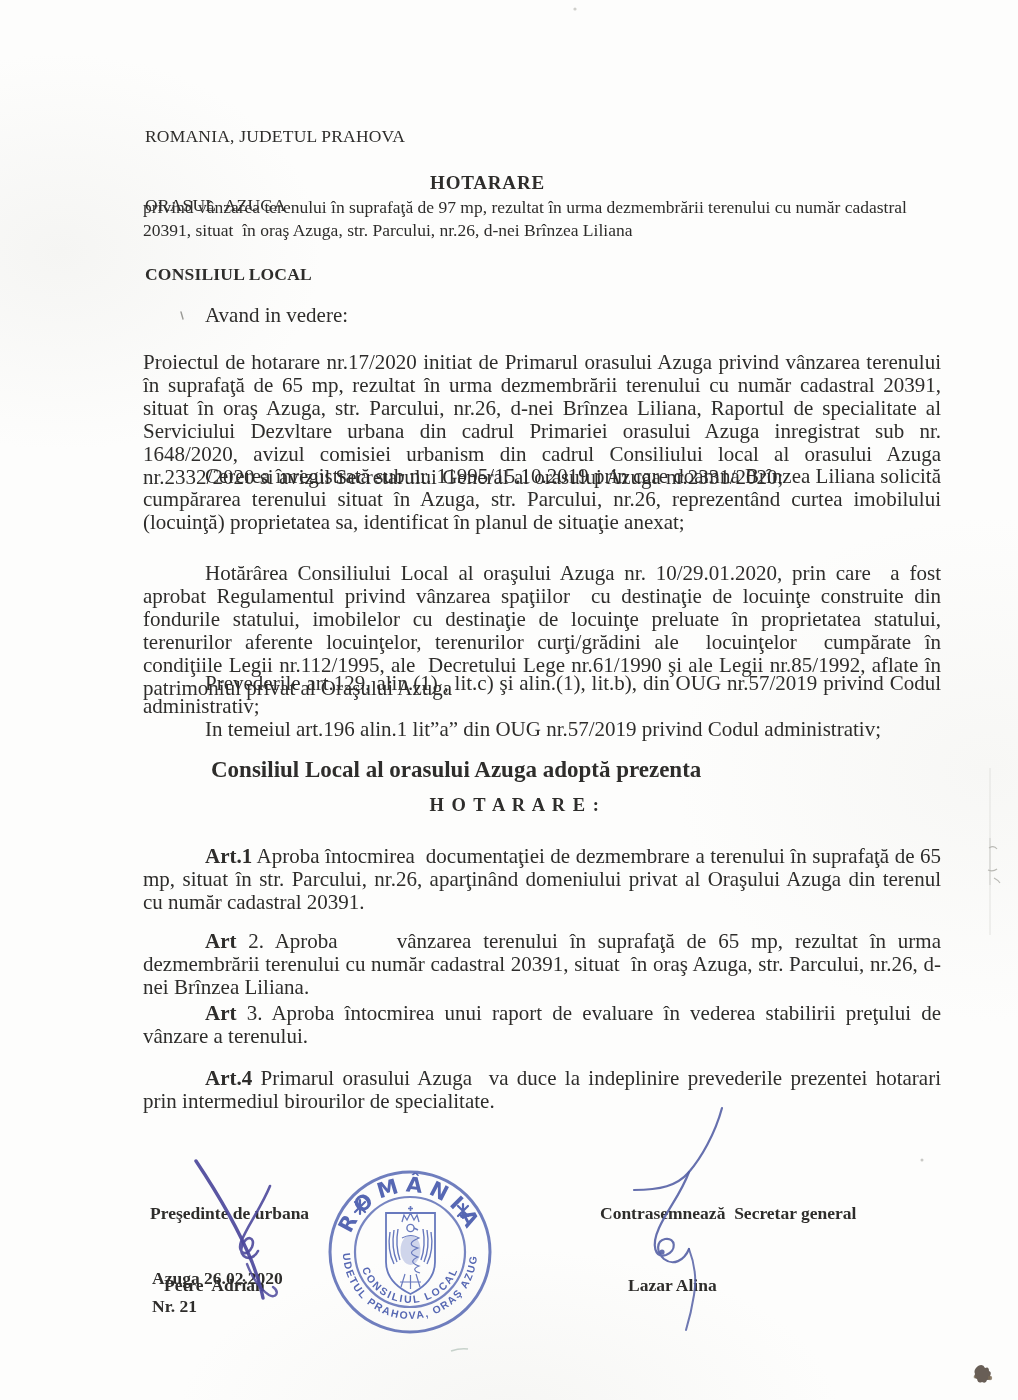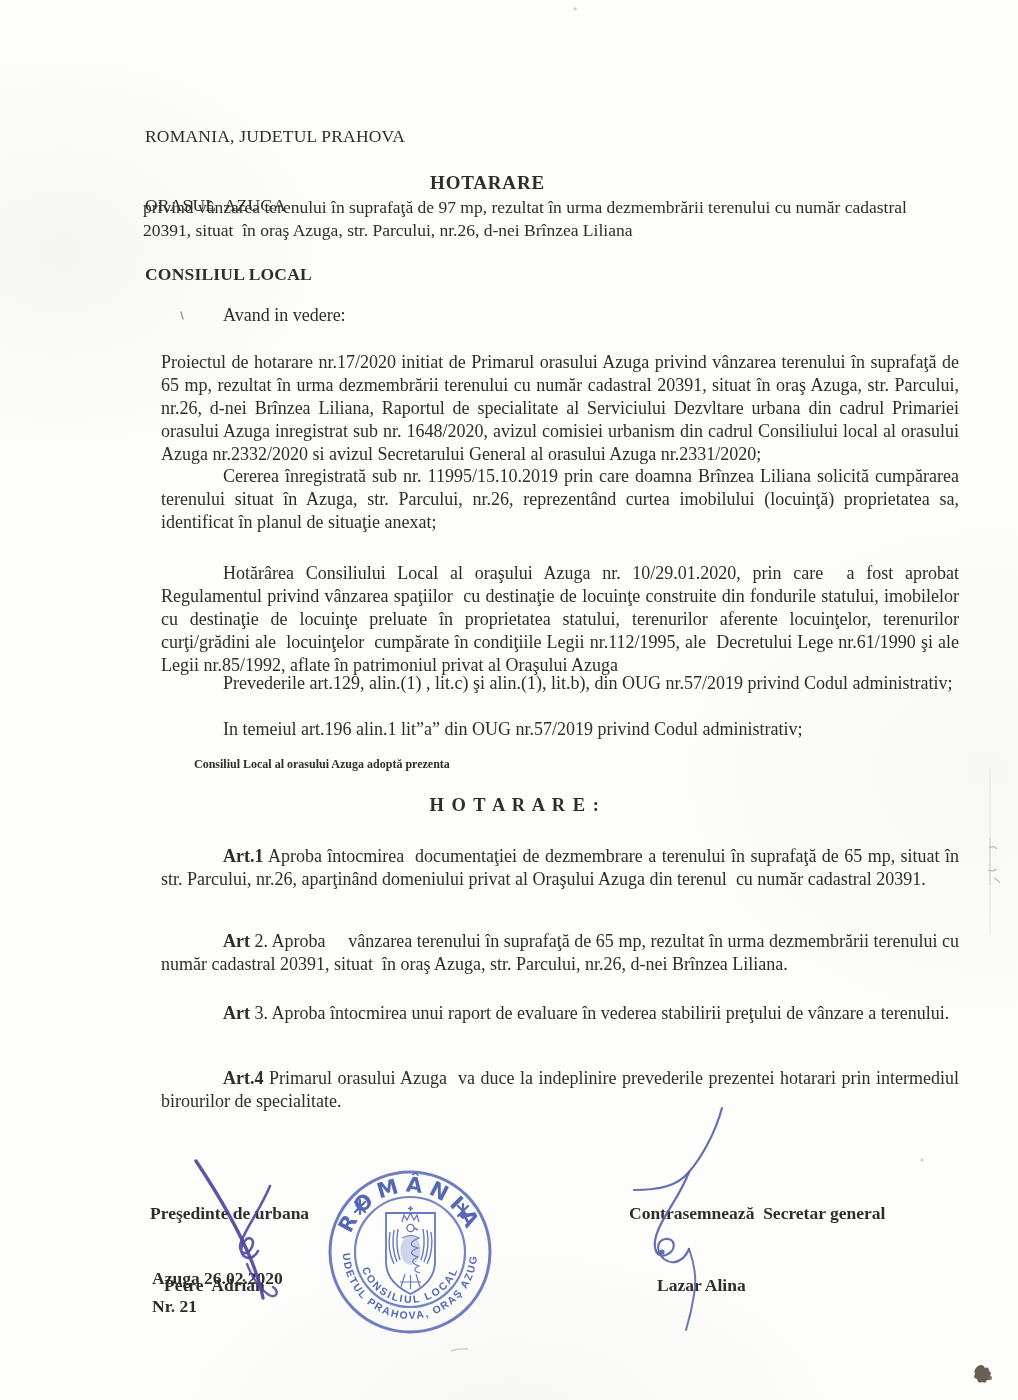--- a/index.html
+++ b/index.html
@@ -18,41 +18,41 @@
       radial-gradient(ellipse 600px 300px at 50% 101%, #f6f6f4 0%, rgba(246,246,244,0) 55%),
       #fdfdfc;
   }
   .abs{ position:absolute; }
   .pre{ white-space:pre-wrap; }
   .b{ font-weight:bold; }
   .header{ left:145px; top:79px; font-size:17.5px; line-height:23px; letter-spacing:.2px; }
   .title{ left:0; top:172px; width:975px; text-align:center; font-weight:bold; font-size:19px; letter-spacing:.8px; }
   .subtitle{ left:143px; top:196px; width:800px; font-size:17.5px; line-height:22.5px; }
   .para{
-    left:161px; width:798px; font-size:18px; line-height:23px;
+    left:143px; width:798px; font-size:21px; line-height:23px;
     text-align:justify; white-space:pre-wrap;
   }
   .ind{ text-indent:62px; }
   #preamble{ top:304px; }
   #p1{ top:327px;margin-top:24px; }
   #p2{ top:465px; }
   #p3{ top:534px;margin-top:28px; }
   #p4{ top:649px; }
   #p5{ top:672px; }
   #p6{ top:718px; }
-  #adopt{ left:194px; top:757px; font-weight:bold; font-size:12px; }
+  #adopt{ left:211px; top:757px; font-weight:bold; font-size:23px; }
   #decision{ left:0; top:795px; width:1030px; text-align:center; font-weight:bold; font-size:18.5px; letter-spacing:1.5px; }
   #art1{ top:845px; }
   #art2{ top:930px; }
   #art3{ top:1002px; }
   #art4{ top:1067px; }
   .sig{ font-size:17.5px; line-height:24px; font-weight:bold; }
   #sig-left{ left:150px; top:1153px; }
   #sig-left .name{ padding-left:14px; }
-  #sig-right{ left:629px; top:1153px; }
+  #sig-right{ left:600px; top:1153px; }
   #sig-right .name{ padding-left:28px; }
   #footer{ left:152px; top:1264px; font-size:17.5px; line-height:28px; font-weight:bold; }
   .overlay{ position:absolute; left:0; top:0; pointer-events:none; }
   .stamp-top{ font-family:"DejaVu Sans", sans-serif; font-weight:bold; font-size:21px; letter-spacing:6px; fill:#3f53a9; }
   .stamp-ring{ font-family:"Liberation Sans", sans-serif; font-weight:bold; font-size:10.5px; letter-spacing:1.6px; fill:#3f53a9; }
   .stamp-inner{ font-family:"Liberation Sans", sans-serif; font-weight:bold; font-size:10.5px; letter-spacing:2px; fill:#3f53a9; }
 </style>
 </head>
 <body>
 

